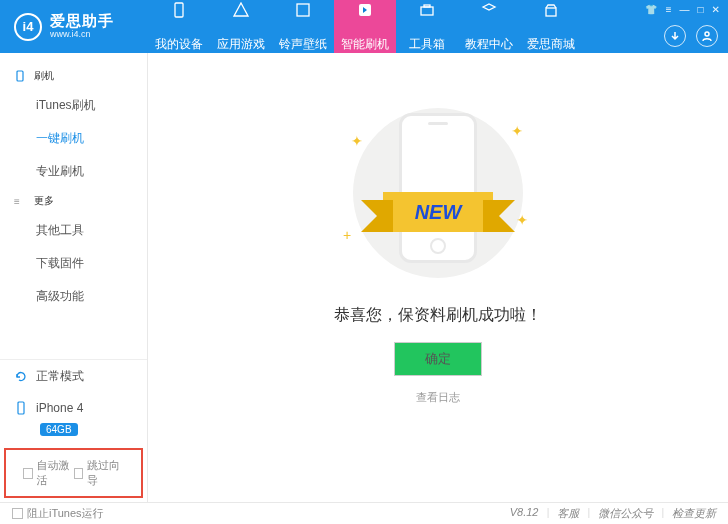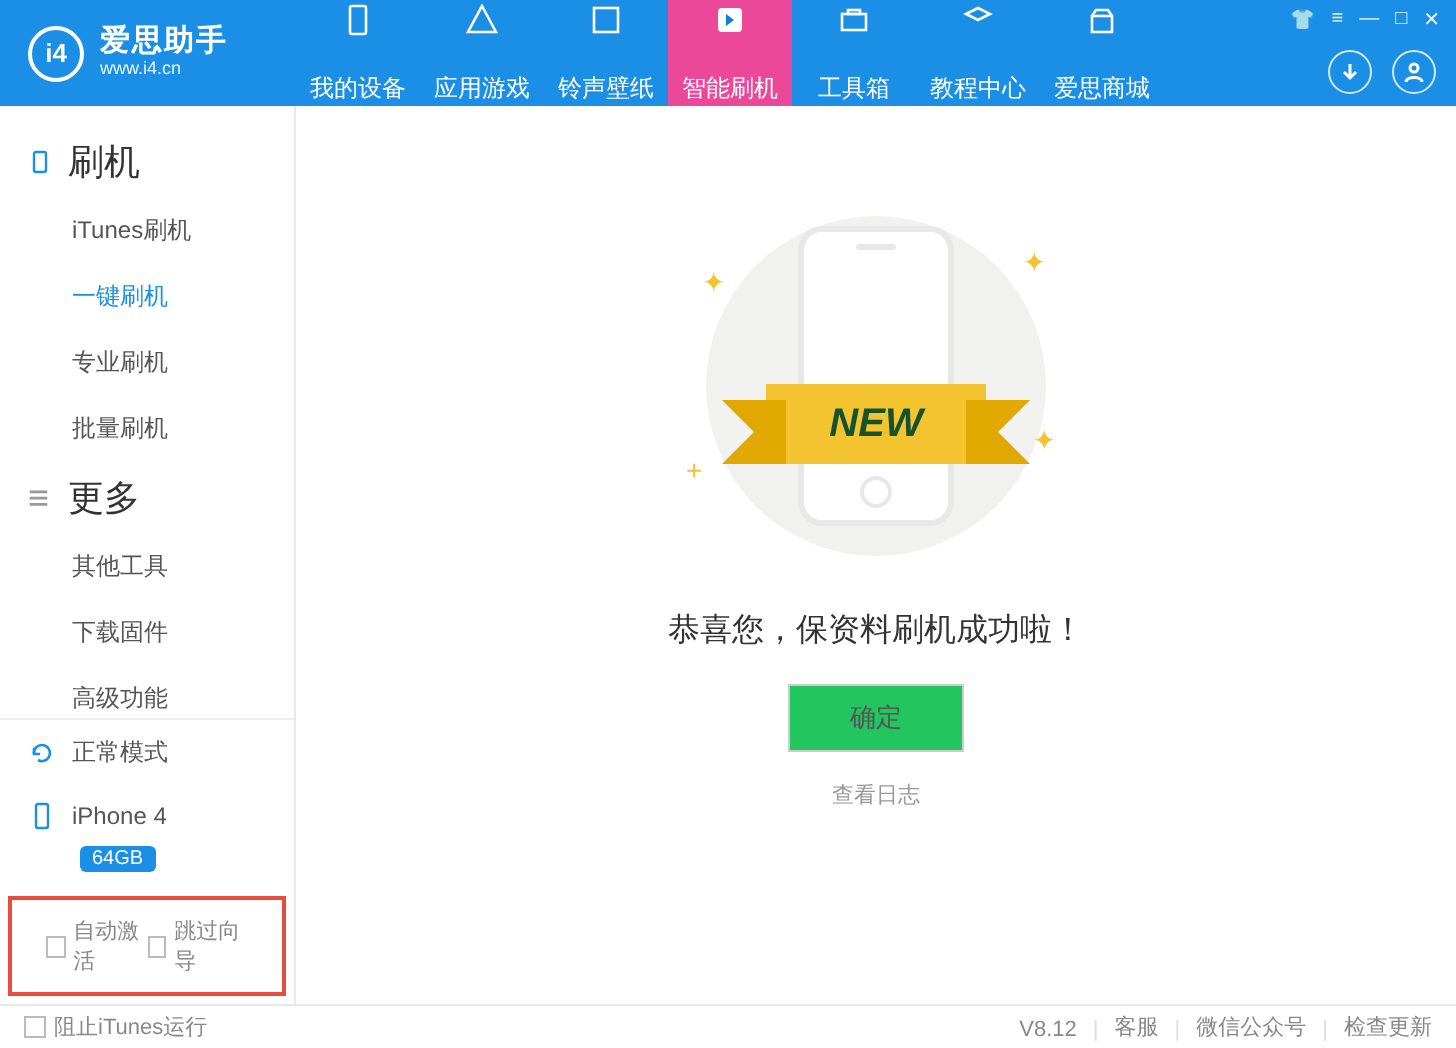--- a/index.html
+++ b/index.html
@@ -16,51 +16,51 @@
 .nav-item .ico { width: 20px; height: 20px; display: flex; align-items: center; justify-content: center; margin-bottom: 3px; }
 .nav-item svg { fill: #fff; }
 .win-ctrls { position: absolute; right: 8px; top: 4px; display: flex; gap: 8px; font-size: 10px; }
 .win-ctrls span { cursor: pointer; opacity: .9; }
 .hdr-right { position: absolute; right: 10px; bottom: 6px; display: flex; gap: 10px; }
 .hdr-right .cbtn { width: 22px; height: 22px; border: 1.5px solid rgba(255,255,255,.8); border-radius: 50%; display: flex; align-items: center; justify-content: center; cursor: pointer; }
 .hdr-right svg { fill: none; stroke: #fff; stroke-width: 1.5; }
 .body { display: flex; height: 449px; }
 .sidebar { width: 148px; border-right: 1px solid #e8e8e8; display: flex; flex-direction: column; }
 .sb-scroll { flex: 1; overflow: hidden; padding-top: 10px; }
-.sb-group { display: flex; align-items: center; padding: 6px 14px; color: #333; font-size: 18px; text-align: center; }
+.sb-group { display: flex; align-items: center; padding: 6px 14px; color: #333; font-size: 10px; text-align: center; }
 .sb-group .gico { width: 14px; margin-right: 6px; color: #1b8fe6; display: flex; }
 .sb-item { padding: 8px 14px 8px 36px; color: #555; font-size: 12px; cursor: pointer; }
 .sb-item.active { color: #1b8fe6; }
 .sb-bottom { border-top: 1px solid #eee; }
 .sb-row { display: flex; align-items: center; padding: 8px 14px; font-size: 12px; color: #555; }
 .sb-row .ri { width: 16px; margin-right: 6px; display: flex; color: #1b8fe6; }
 .badge { display: inline-block; background: #1b8fe6; color: #fff; font-size: 10px; padding: 1px 6px; border-radius: 3px; margin-left: 4px; }
 .sb-checks { border-top: 1px solid #eee; padding: 8px 17px; display: flex; border: 2px solid #e74c3c; margin: 4px; }
 .chk { display: flex; align-items: center; font-size: 11px; color: #888; cursor: pointer; }
 .chk .box { width: 11px; height: 11px; border: 1px solid #bbb; margin-right: 4px; }
 .main { flex: 1; position: relative; display: flex; flex-direction: column; align-items: center; }
 .illus { margin-top: 50px; width: 210px; height: 180px; position: relative; }
 .illus .circ { position: absolute; left: 50%; top: 50%; width: 170px; height: 170px; border-radius: 50%; background: #f1f1f0; transform: translate(-50%, -50%); }
 .illus .phone { position: absolute; left: 50%; top: 10px; transform: translateX(-50%); width: 78px; height: 150px; background: #fff; border: 3px solid #e8e8e8; border-radius: 12px; }
 .illus .phone::after { content: ""; position: absolute; left: 50%; bottom: 6px; width: 12px; height: 12px; border: 2px solid #e8e8e8; border-radius: 50%; transform: translateX(-50%); }
 .illus .phone::before { content: ""; position: absolute; left: 50%; top: 6px; width: 20px; height: 3px; background: #e8e8e8; border-radius: 2px; transform: translateX(-50%); }
 .illus .ribbon { position: absolute; left: 50%; top: 85px; transform: translateX(-50%); width: 140px; height: 48px; display: flex; align-items: center; justify-content: center; }
-.illus .ribbon .body-r { background: #f4c430; width: 110px; height: 40px; display: flex; align-items: center; justify-content: center; font-weight: bold; font-style: italic; color: #14532d; font-size: 20px; position: relative; }
+.illus .ribbon .body-r { background: #f4c430; width: 110px; height: 40px; display: flex; align-items: center; justify-content: center; font-weight: bold; font-style: italic; color: #1d4ed8; font-size: 20px; position: relative; }
 .illus .ribbon .body-r::before, .illus .ribbon .body-r::after { content: ""; position: absolute; top: 8px; width: 0; height: 0; border: 16px solid #e0a800; }
 .illus .ribbon .body-r::before { left: -22px; border-left-color: transparent; }
 .illus .ribbon .body-r::after { right: -22px; border-right-color: transparent; }
 .illus .spark { position: absolute; color: #f4c430; font-size: 14px; }
 .msg { margin-top: 22px; font-size: 16px; color: #333; }
 .btn-ok { margin-top: 16px; padding: 7px 30px; border: 1px solid #ccc; background: #22c55e; cursor: pointer; font-size: 13px; color: #555; }
 .loglink { margin-top: 14px; font-size: 11px; color: #999; cursor: pointer; }
 .footer { height: 22px; border-top: 1px solid #e8e8e8; display: flex; align-items: center; padding: 0 12px; font-size: 11px; color: #888; }
 .footer .fchk { display: flex; align-items: center; }
 .footer .fchk .box { width: 11px; height: 11px; border: 1px solid #bbb; margin-right: 4px; }
 .footer .spacer { flex: 1; }
-.footer .fr { display: flex; gap: 8px; align-items: flex-end; }
+.footer .fr { display: flex; gap: 8px; align-items: flex-start; font-style: italic; }
 .footer .sep { color: #ddd; }
 </style>
 </head>
 <body>
 
 <div class="header">
   <div class="logo-area">
     <div class="logo-circle">i4</div>
     <div class="logo-text">
       <span class="t1">爱思助手</span>
@@ -157,21 +157,20 @@
         <span class="gico">
             <svg width="12" height="12" viewBox="0 0 12 12">
               <rect x="3" y="1" width="6" height="10" rx="1" fill="none" stroke="#1b8fe6" stroke-width="1.2"></rect>
             </svg>
           </span>
         <span>刷机</span>
       </div>
       <div class="sb-item">iTunes刷机</div>
       <div class="sb-item active">一键刷机</div>
       <div class="sb-item">专业刷机</div>
-      <div class="sb-item">批量刷机</div>
       <div class="sb-group">
         <span class="gico" style="color:#999">≡</span>
         <span>更多</span>
       </div>
       <div class="sb-item">其他工具</div>
       <div class="sb-item">下载固件</div>
       <div class="sb-item">高级功能</div>
     </div>
     <div class="sb-bottom">
       <div class="sb-row">

